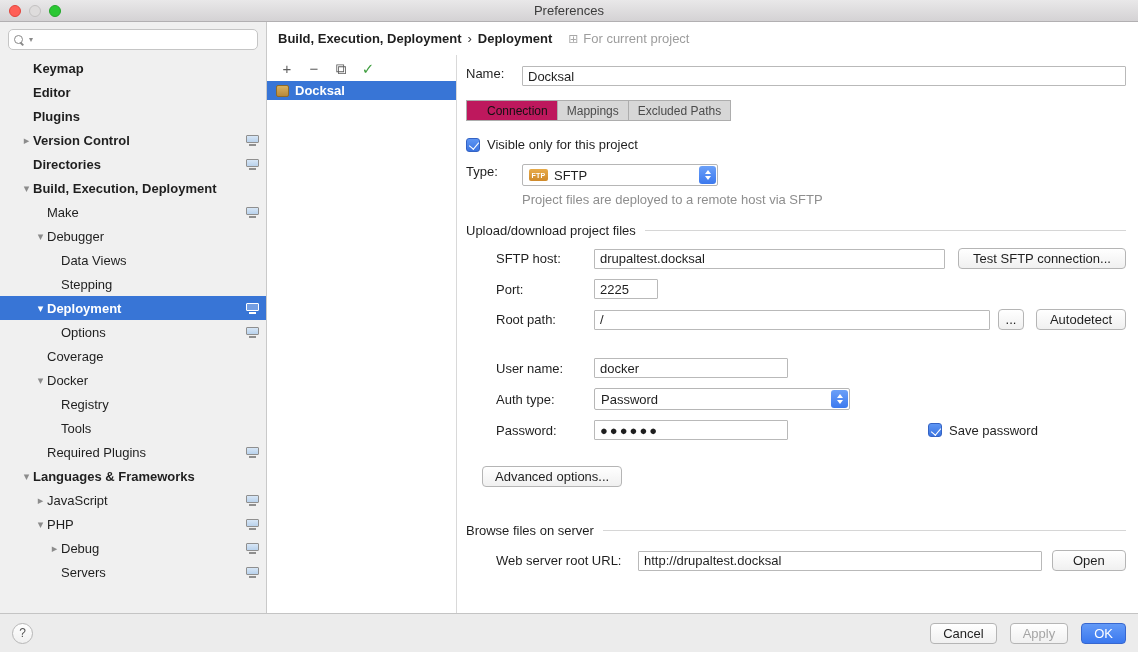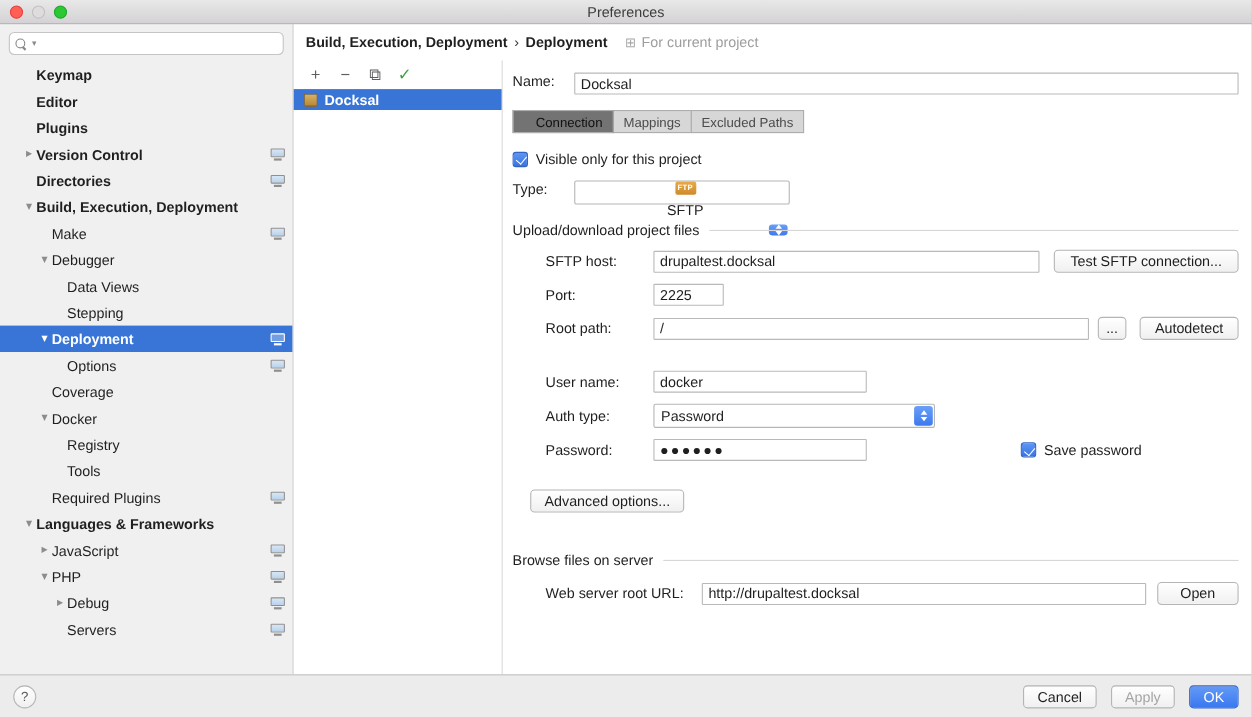--- a/index.html
+++ b/index.html
@@ -72,30 +72,30 @@
   .f-label-sm { width:56px; flex:none; }
   .name-row { margin-top:9px; }
   .name-input { flex:1; }
 
   input.ctl { height:20px; border:1px solid #b9b9b9; background:#fff; padding:0 5px; font-size:13px; font-family:inherit; color:#1f1f1f; outline:none; border-radius:1px; }
   .pw { font-size:12px; letter-spacing:2px; }
 
   .tabs { display:flex; margin-top:14px; }
   .tab { height:21px; padding:0 9px; display:flex; align-items:center; font-size:12px; border:1px solid #adadad; background:#d7d7d7; color:#4b4b4b; margin-left:-1px; cursor:default; }
   .tab:first-child { margin-left:0; }
-  .tab.active { background:#737373; color:#111; position:relative; z-index:1;padding-left:20px; }
+  .tab.active { background:#be185d; color:#111; position:relative; z-index:1;padding-left:20px; }
 
   .check-row { display:flex; align-items:center; gap:7px; margin-top:16px; }
   .checkbox { width:14px; height:14px; flex:none; border-radius:3px; position:relative; }
   .checkbox.checked { background:linear-gradient(#5e96f4,#3a73e0); border:1px solid #3463c4; }
   .checkbox.checked::after { content:''; position:absolute; left:3.5px; top:1.5px; width:5px; height:8px; border:solid #fff; border-width:0 1.8px 1.8px 0; transform:rotate(40deg); }
 
   .type-row { margin-top:12px; }
   .mac-select { height:22px; border:1px solid #b6b6b6; background:#fff; display:flex; align-items:center; padding-left:6px; gap:6px; border-radius:2px; }
-  .w-type { width:196px;flex-direction:column; }
+  .w-type { width:196px; }
   .w-auth { width:256px; }
   .select-stepper { margin-left:auto; margin-right:1px; width:17px; height:18px; border-radius:3px; background:linear-gradient(#6ba0f8,#3c79ee); display:flex; flex-direction:column; align-items:center; justify-content:center; gap:2px; }
   .select-stepper .up { width:0; height:0; border-left:3.5px solid transparent; border-right:3.5px solid transparent; border-bottom:4px solid #fff; }
   .select-stepper .down { width:0; height:0; border-left:3.5px solid transparent; border-right:3.5px solid transparent; border-top:4px solid #fff; }
   .ftp-badge { width:19px; height:12px; flex:none; border-radius:2px; background:linear-gradient(#e8ab4a,#cf8a2a); color:#fff; font-size:7px; font-weight:bold; display:flex; align-items:center; justify-content:center; letter-spacing:.3px; }
 
   .help-text { margin:6px 0 0 56px; color:#8e8e8e; }
 
   .group-header { display:flex; align-items:center; gap:9px; margin-top:16px; }
   .group-line { flex:1; height:1px; background:#d6d6d6; }
@@ -337,20 +337,21 @@
             <div class="mac-select w-type">
               <span class="ftp-badge">FTP</span>
               <span>SFTP</span>
               <span class="select-stepper">
                   <i class="up"></i>
                   <i class="down"></i>
                 </span>
             </div>
           </div>
 
+          <div class="help-text">Project files are deployed to a remote host via SFTP</div>
 
           <div class="group-header">
             <span>Upload/download project files</span>
             <span class="group-line"></span>
           </div>
 
           <div class="f-row">
             <span class="f-label">SFTP host:</span>
             <input class="ctl w-host" value="drupaltest.docksal" style="">
             <button class="mac-btn btn-test">Test SFTP connection...</button>

